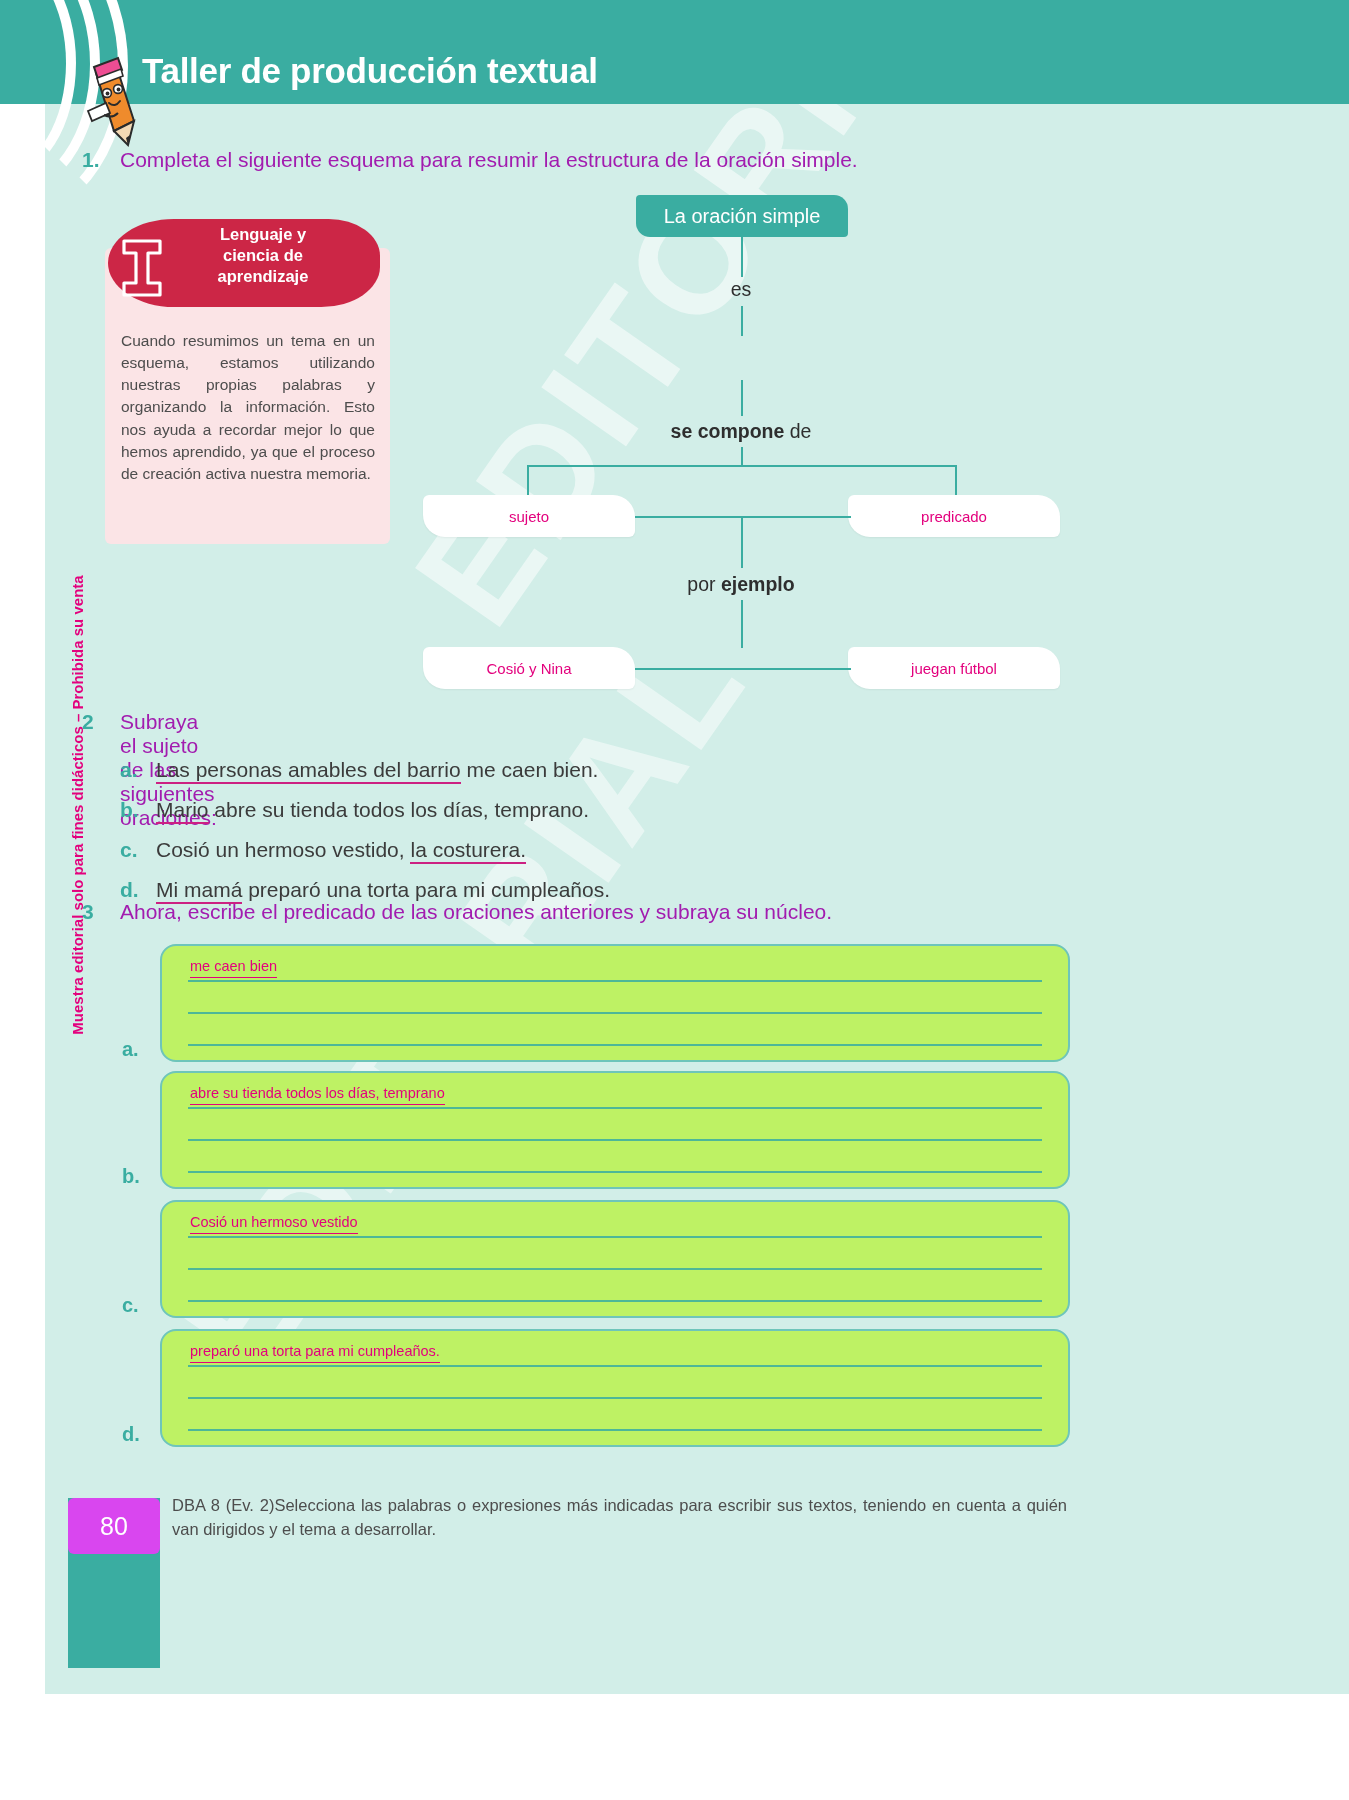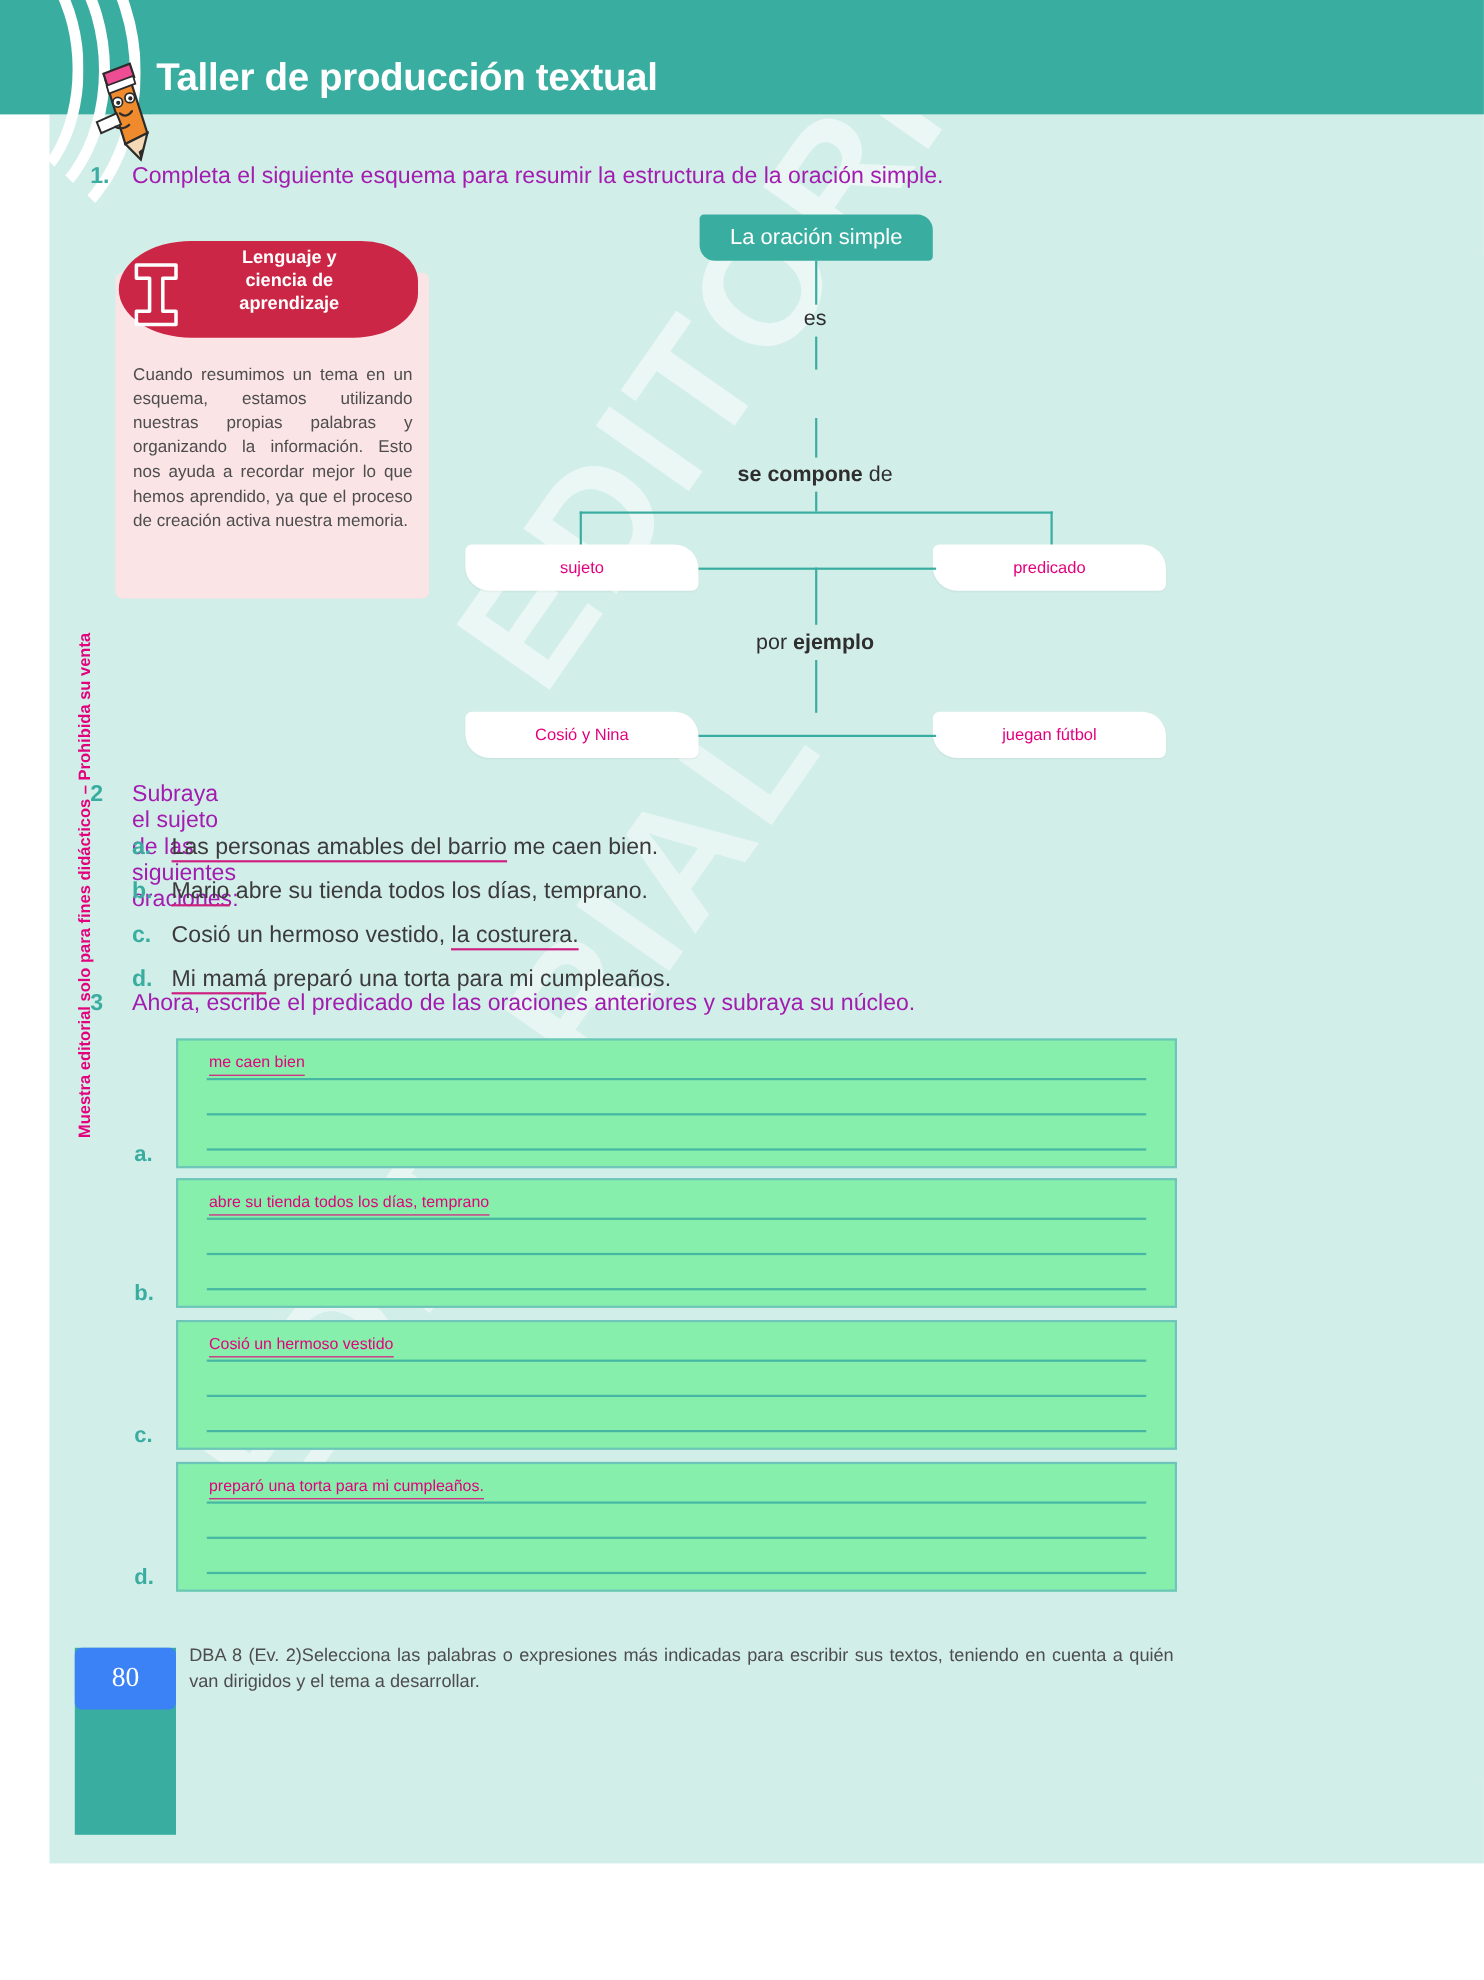--- a/index.html
+++ b/index.html
@@ -88,39 +88,39 @@
   .q2-item .sentence{position:absolute;left:36px;top:0;white-space:nowrap;}
   .u{border-bottom:2.5px solid #cc2182;padding-bottom:1px;}
 
   
   .q3{position:absolute;left:82px;top:900px;width:1040px;}
   .q3 .qnum{position:absolute;left:0;top:0;}
   .q3 .qtext{position:absolute;left:38px;top:0;}
 
   .ansfield{
     position:absolute;left:160px;width:906px;height:114px;
-    background:#86efac;border:2px solid #6ec5ba;border-radius:0;
+    background:#bef264;border:2px solid #6ec5ba;border-radius:16px;
   }
   .ansfield .rule{
     position:absolute;left:26px;width:854px;height:1.6px;background:#3aada1;opacity:.85;
   }
   .ansfield .r1{top:34px;}
   .ansfield .r2{top:66px;}
   .ansfield .r3{top:98px;}
   .ansfield .written{
     position:absolute;left:28px;top:12px;color:#e3007d;font-size:14.5px;
     border-bottom:1.4px solid #e3007d;line-height:1.2;padding-bottom:2px;
   }
   .ansletter{position:absolute;left:122px;font-size:20px;font-weight:bold;color:#3aada1;}
 
   
   .pagebadge{
-    position:absolute;left:68px;top:1498px;width:92px;height:56px;background:#3b82f6;
+    position:absolute;left:68px;top:1498px;width:92px;height:56px;background:#d946ef;
     border-radius:6px 6px 6px 6px;
-    color:#ffffff;font-size:25px;display:flex;align-items:center;justify-content:center;font-family:Liberation Serif, serif;
+    color:#ffffff;font-size:25px;display:flex;align-items:center;justify-content:center;
   }
   .pagebadge-tail{position:absolute;left:68px;top:1498px;width:92px;height:170px;background:#3aada1;}
   .footnote{
     position:absolute;left:172px;top:1494px;width:895px;
     color:#4d4d4d;font-size:16.5px;line-height:1.45;text-align:justify;
   }
 
   
   .wm{
     position:absolute;left:560px;top:140px;width:620px;height:760px;

